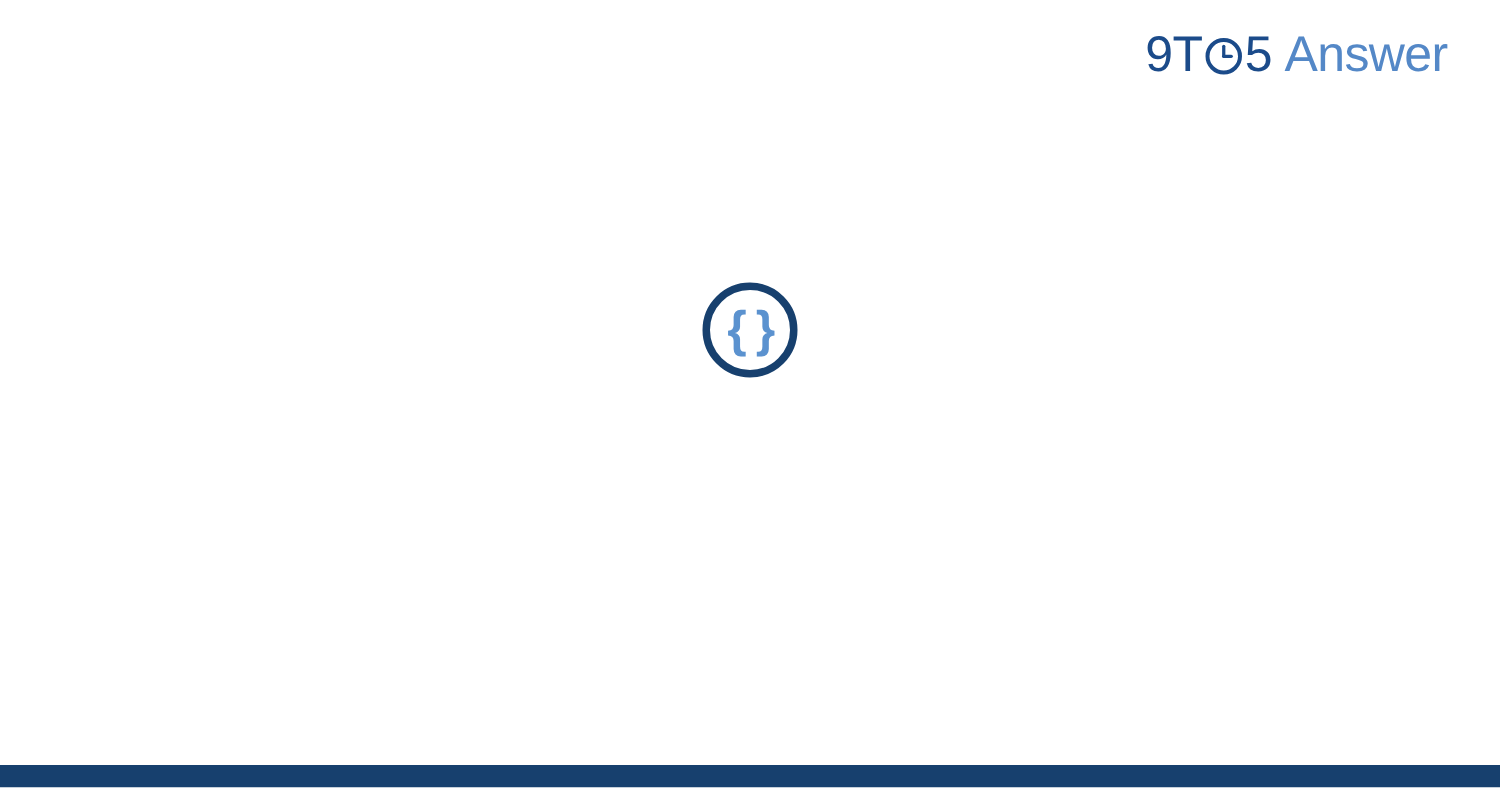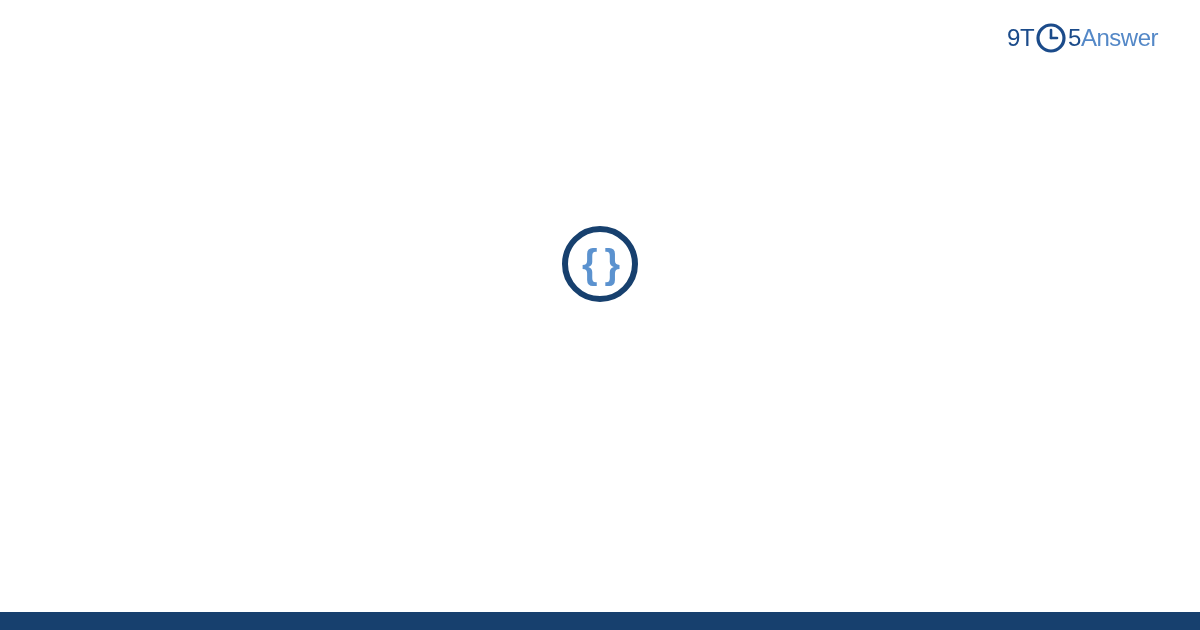--- a/index.html
+++ b/index.html
@@ -22,21 +22,21 @@
       flex-direction: column;
     }
     .header {
       position: absolute;
       top: 22px;
       right: 42px;
       display: flex;
       align-items: center;
     }
     .logo {
-      font-size: 24px;
+      font-size: 40px;
       font-weight: 400;
       letter-spacing: -0.5px;
       display: flex;
       align-items: center;
     }
     .logo-9t {
       color: #1b4b8a;
       font-weight: 500;
     }
     .logo-clock {
@@ -52,20 +52,21 @@
       width: 32px;
       height: 32px;
     }
     .logo-5 {
       color: #1b4b8a;
       font-weight: 500;
     }
     .logo-answer {
       color: #5488c7;
       font-weight: 400;
+      margin-left: 10px;
     }
     .main {
       flex: 1;
       display: flex;
       flex-direction: column;
       align-items: center;
       justify-content: center;
       padding-bottom: 40px;
     }
     .icon-wrapper {

